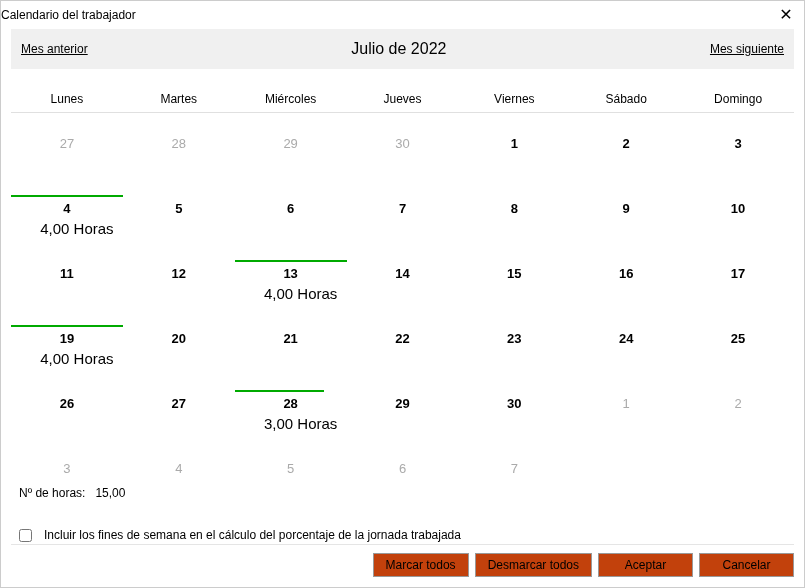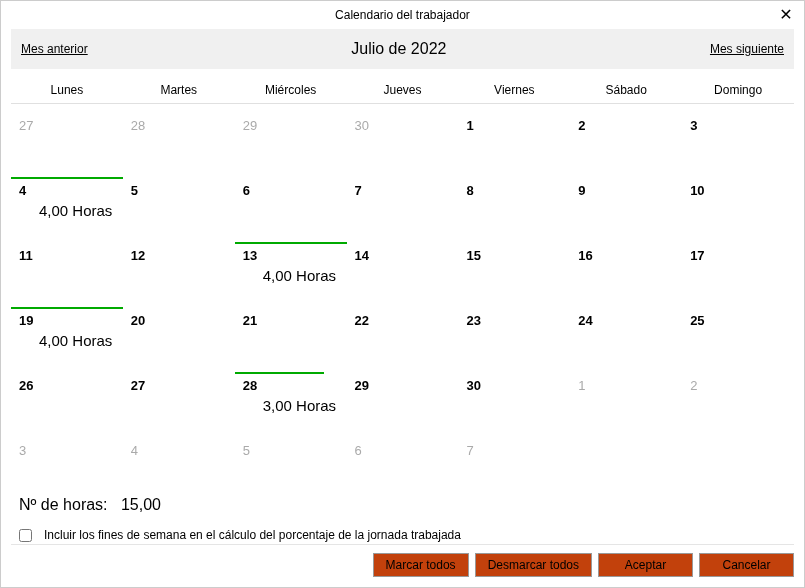--- a/index.html
+++ b/index.html
@@ -8,21 +8,21 @@
       font-size: 12px;
       background: #fff;
       width: 805px;
       height: 588px;
       position: relative;
       border: 1px solid #ccc;
     }
     .titlebar {
       display: flex;
       align-items: center;
-      justify-content: center;
+      justify-content: flex-start;
       height: 28px;
       position: relative;
       font-size: 12px;
     }
     .close-btn {
       position: absolute;
       right: 8px;
       top: 4px;
       font-size: 16px;
       cursor: pointer;
@@ -45,34 +45,35 @@
       cursor: pointer;
       font-size: 12px;
     }
     .month-title {
       font-size: 16px;
       font-weight: normal;
     }
     .weekdays {
       display: grid;
       grid-template-columns: repeat(7, 1fr);
-      margin: 8px 10px;
+      margin: 17px 10px;
       background: #fff;
       border-bottom: 1px solid #e0e0e0;
     }
     .weekday {
       text-align: center;
       padding: 6px 0;
       font-size: 12px;
     }
     .calendar-grid {
       display: grid;
       grid-template-columns: repeat(7, 1fr);
       grid-template-rows: repeat(6, 65px);
       margin: 0 10px;
+      text-align: center;
     }
     .day-cell {
       position: relative;
       padding: 6px 8px;
       cursor: pointer;
     }
     .day-number {
       font-size: 13px;
       font-weight: bold;
     }
@@ -92,22 +93,22 @@
       height: 2px;
       background: #0a0;
     }
     .footer {
       position: absolute;
       bottom: 45px;
       left: 18px;
       right: 18px;
     }
     .hours-total {
-      font-size: 16px;
-      margin-bottom: 14px;
+      font-size: 12px;
+      margin-bottom: 28px;
     }
     .checkbox-row {
       display: flex;
       align-items: center;
       font-size: 12px;
       gap: 12px;
     }
     .checkbox-row input {
       width: 13px;
       height: 13px;

